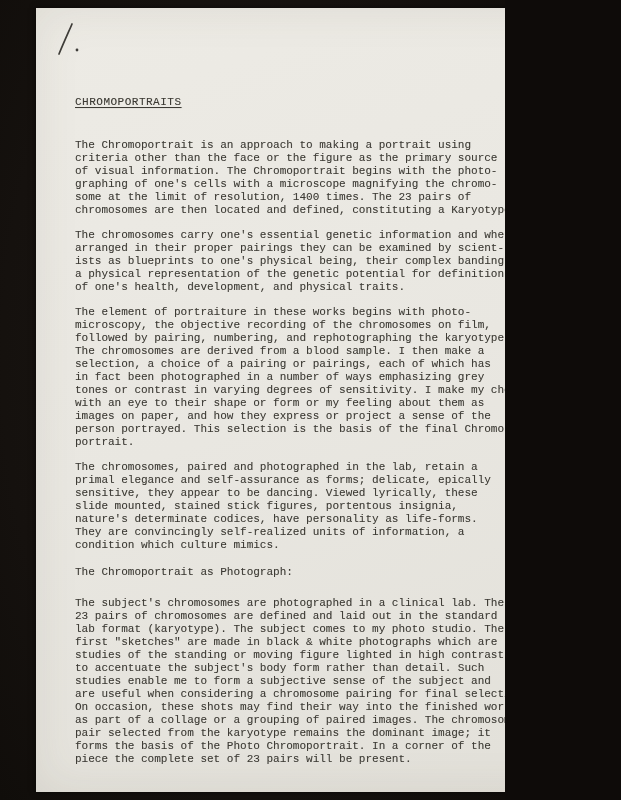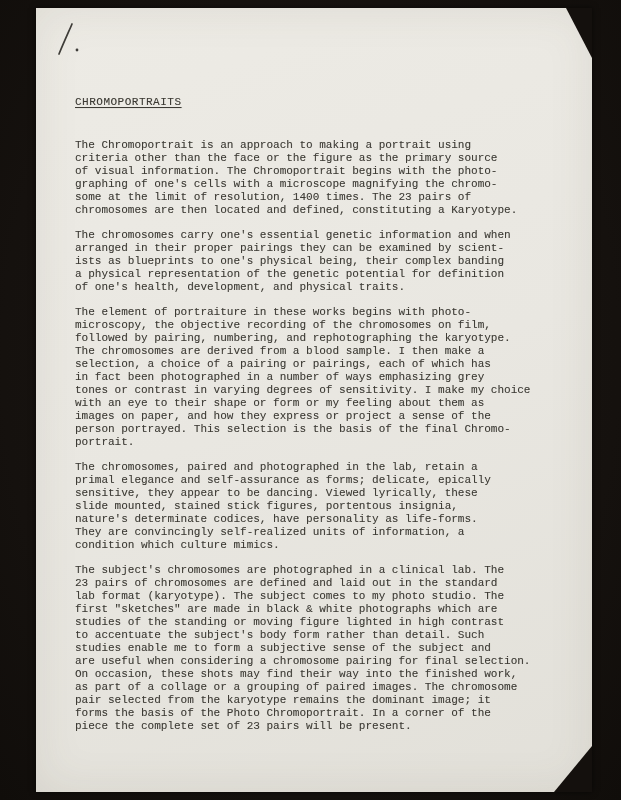--- a/index.html
+++ b/index.html
@@ -2,21 +2,21 @@
 <html><head>
 <meta charset="utf-8">
 <style>
   html, body {
     margin: 0;
     padding: 0;
     background: #0e0b09;
   }
   .scene {
     position: relative;
-    width: 621px;
+    width: 505px;
     height: 800px;
     background: radial-gradient(ellipse at 50% 45%, #1c1814 0%, #15110e 70%, #100d0a 100%);
     overflow: hidden;
     font-family: "Liberation Mono", "DejaVu Sans Mono", monospace;
   }
   .paper {
     position: absolute;
     left: 36px;
     top: 8px;
     width: 556px;
@@ -112,20 +112,21 @@
 person portrayed. This selection is the basis of the final Chromo-
 portrait.</p>
       <p class="para">The chromosomes, paired and photographed in the lab, retain a
 primal elegance and self-assurance as forms; delicate, epically
 sensitive, they appear to be dancing. Viewed lyrically, these
 slide mounted, stained stick figures, portentous insignia,
 nature's determinate codices, have personality as life-forms.
 They are convincingly self-realized units of information, a
 condition which culture mimics.</p>
 
+      <p class="section-heading">The Chromoportrait as Photograph:</p>
 
       <p class="para">The subject's chromosomes are photographed in a clinical lab. The
 23 pairs of chromosomes are defined and laid out in the standard
 lab format (karyotype). The subject comes to my photo studio. The
 first "sketches" are made in black &amp; white photographs which are
 studies of the standing or moving figure lighted in high contrast
 to accentuate the subject's body form rather than detail. Such
 studies enable me to form a subjective sense of the subject and
 are useful when considering a chromosome pairing for final selection.
 On occasion, these shots may find their way into the finished work,

